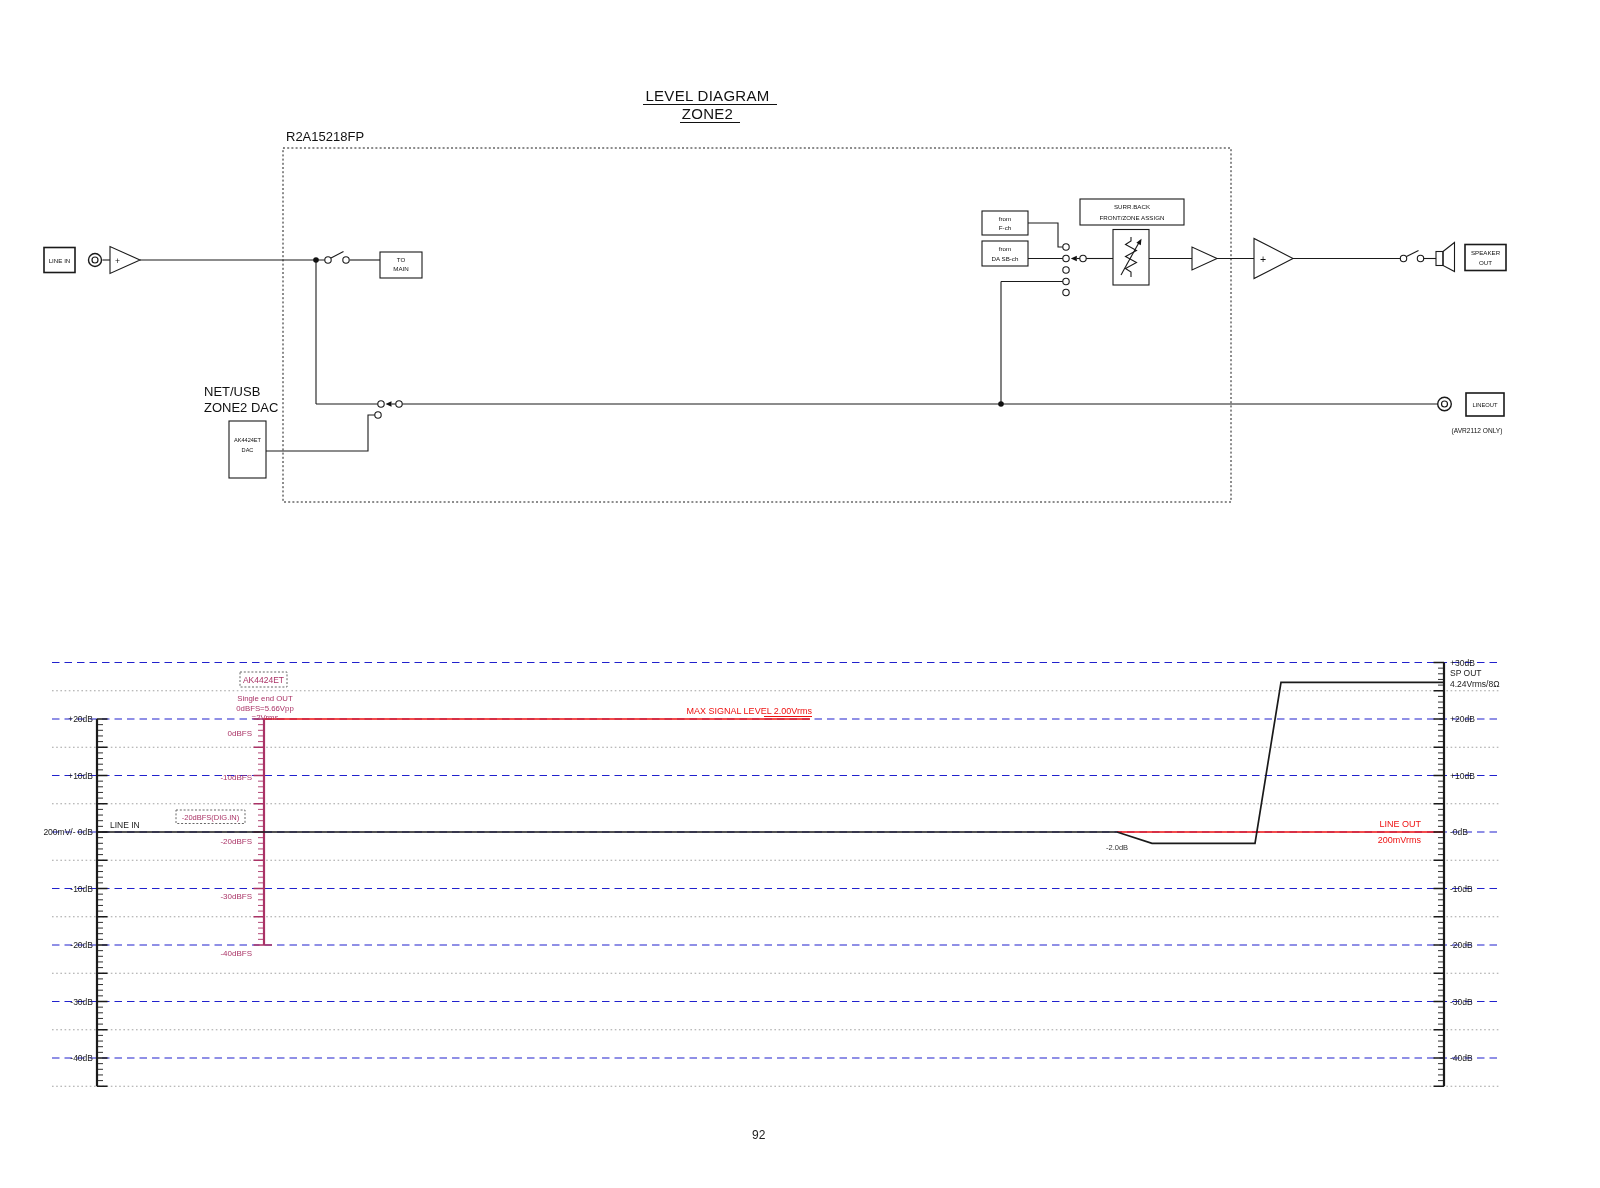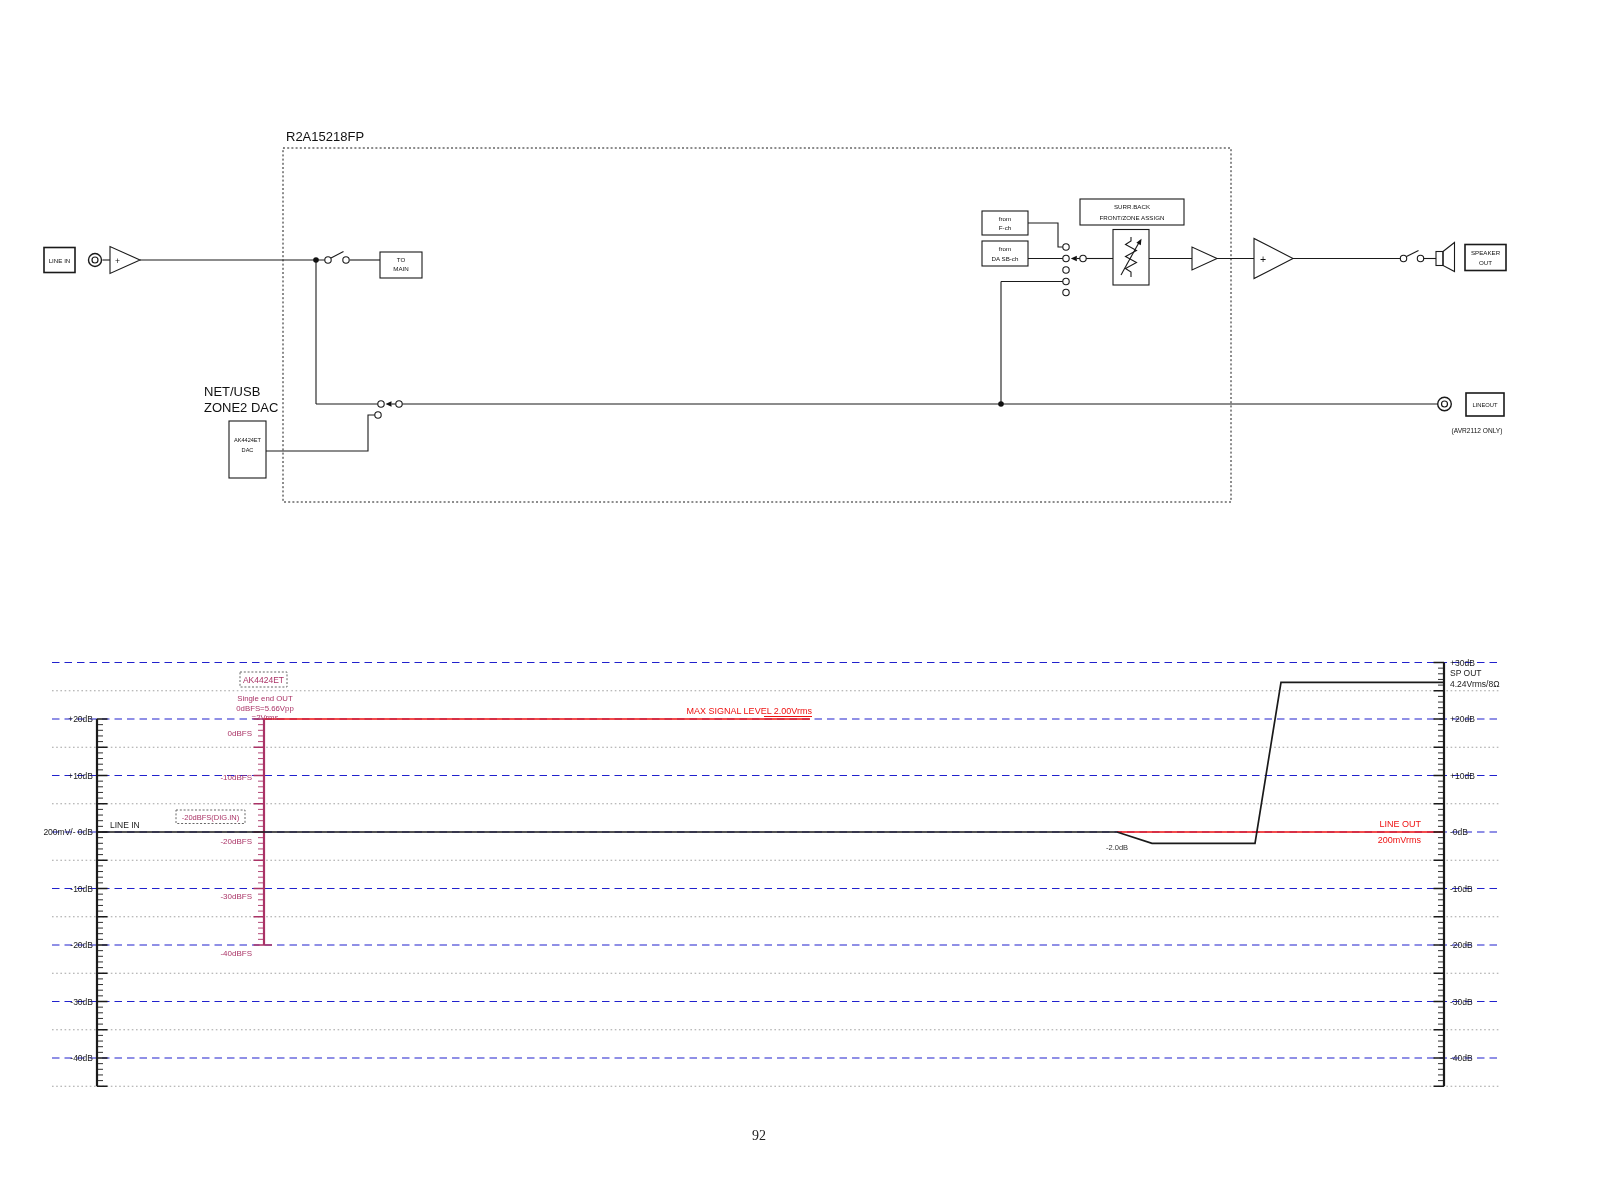--- a/index.html
+++ b/index.html
@@ -2,28 +2,32 @@
 <html><head>
 <meta charset="utf-8">
 <title>Level Diagram ZONE2</title>
 <style>
   html,body{margin:0;padding:0;background:#e8e8e8;}
   .page{position:relative;width:1600px;height:1188px;background:#ffffff;overflow:hidden;
         font-family:"Liberation Sans",sans-serif;}
   .doc-title{position:absolute;top:87px;left:0;width:1420px;text-align:center;
              font-size:15px;line-height:17px;color:#111;letter-spacing:.3px;}
   .doc-title .u{display:inline-block;border-bottom:1.6px solid #111;padding:0 7px 0 2px;}
-  .page-number{position:absolute;top:1128px;left:752px;font-size:14px;color:#222;font-family:Liberation Serif, serif;}
+  .page-number{position:absolute;top:1128px;left:752px;font-size:12px;color:#222;}
   svg text{font-family:"Liberation Sans",sans-serif;}
 </style>
 </head>
 <body>
 
 <div class="page">
 
+  <div class="doc-title">
+    <span class="u">LEVEL DIAGRAM</span><br>
+    <span class="u">ZONE2</span>
+  </div>
 
   <svg width="1600" height="1188" viewBox="0 0 1600 1188" style="position:absolute;top:0;left:0;">
 
     <g id="block-diagram" stroke="#1a1a1a" fill="none" stroke-width="1.1">
 
       <rect x="283" y="148" width="948" height="354" stroke-dasharray="2 2.2" stroke-width="1"></rect>
       <text x="286" y="141" font-size="13" fill="#111" stroke="none">R2A15218FP</text>
 
       <g>
         <line x1="102.5" y1="260" x2="110" y2="260"></line>

